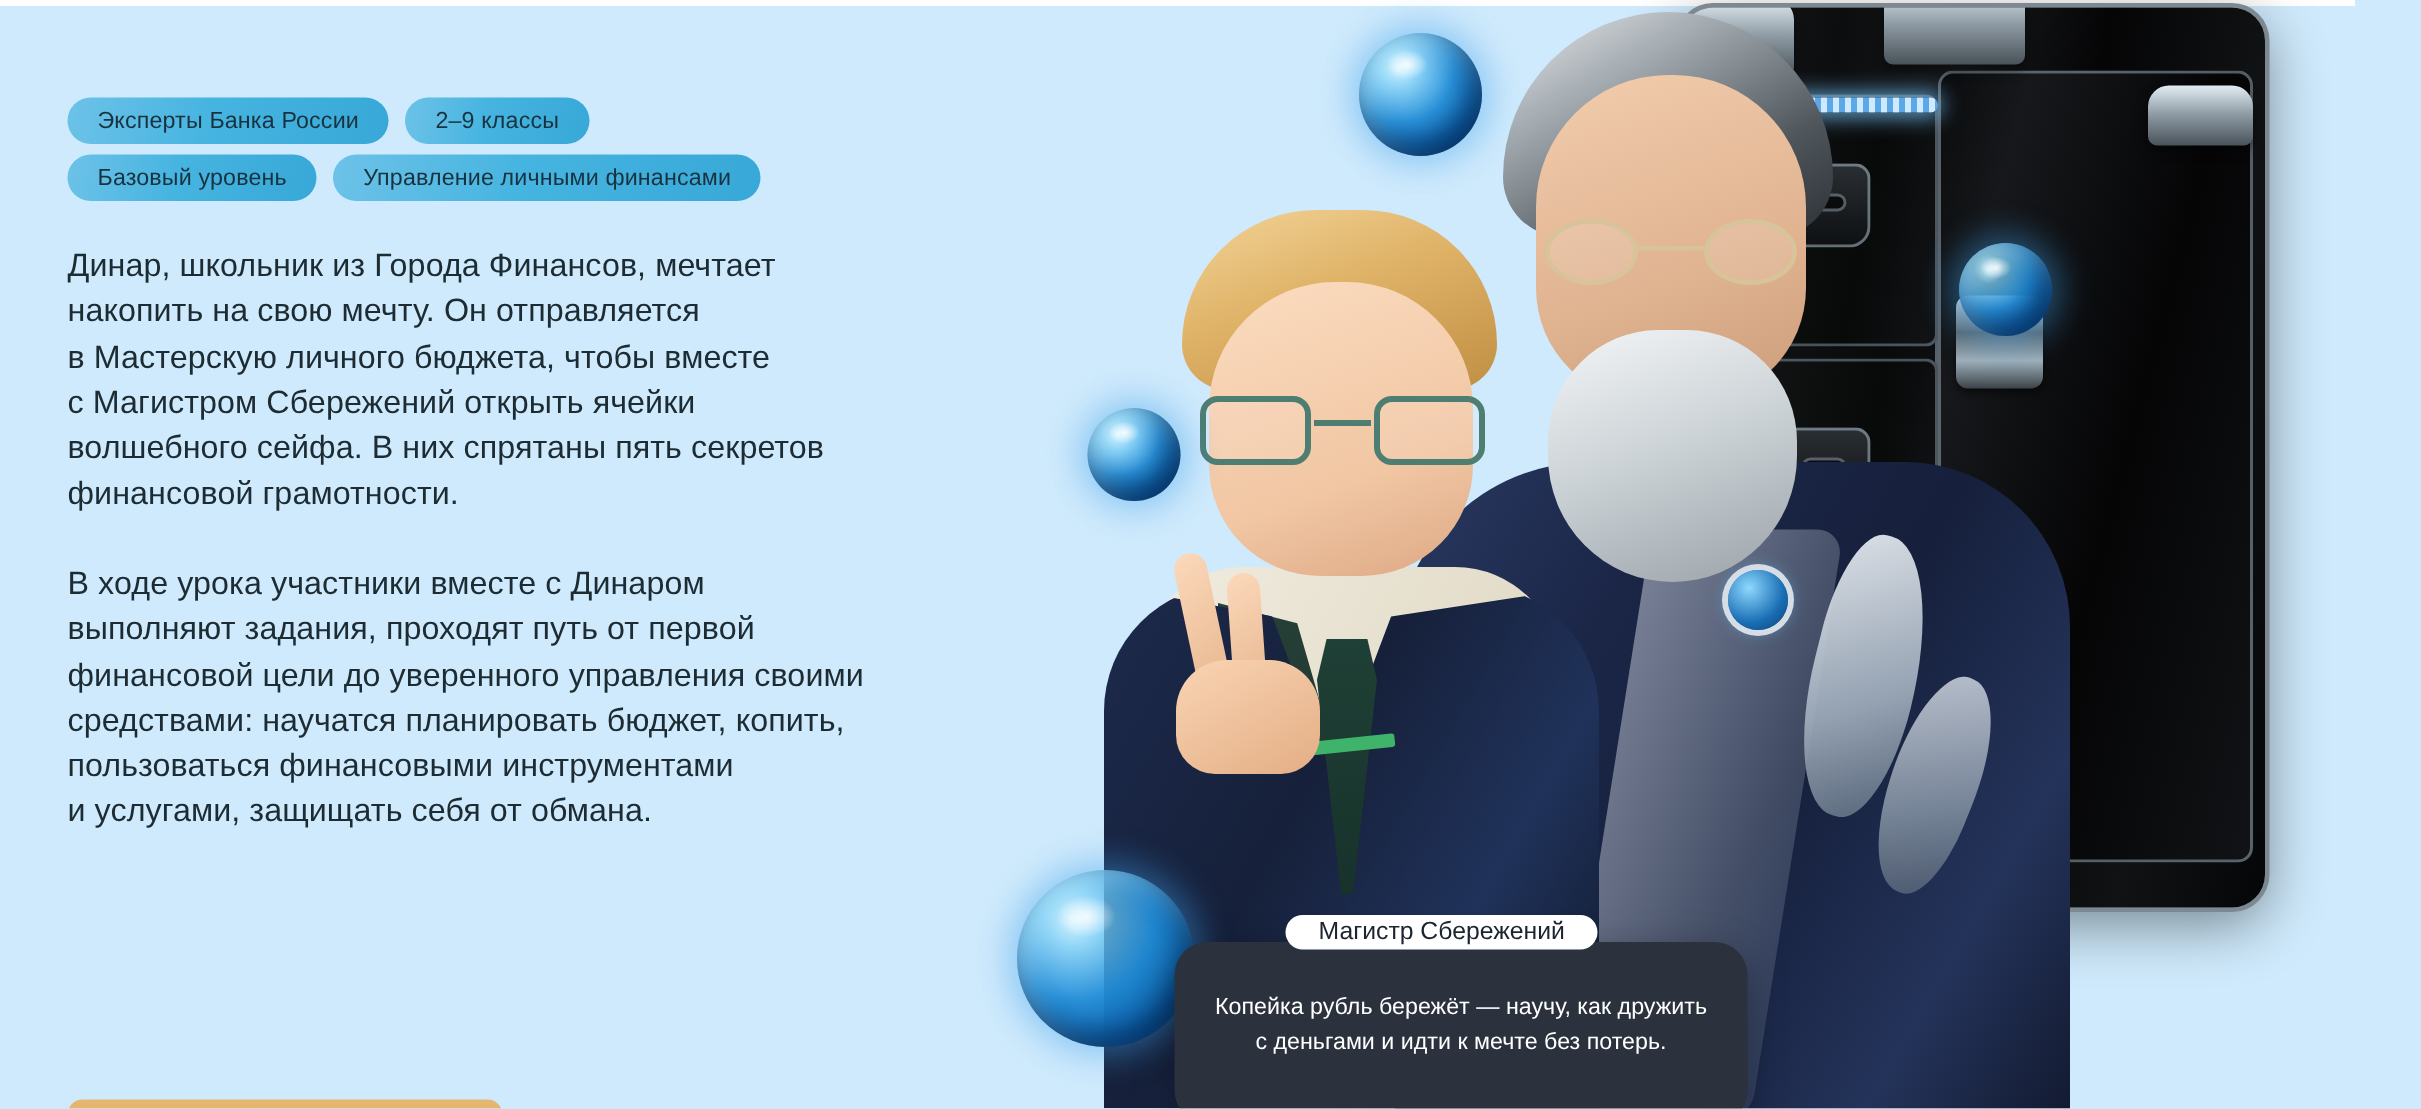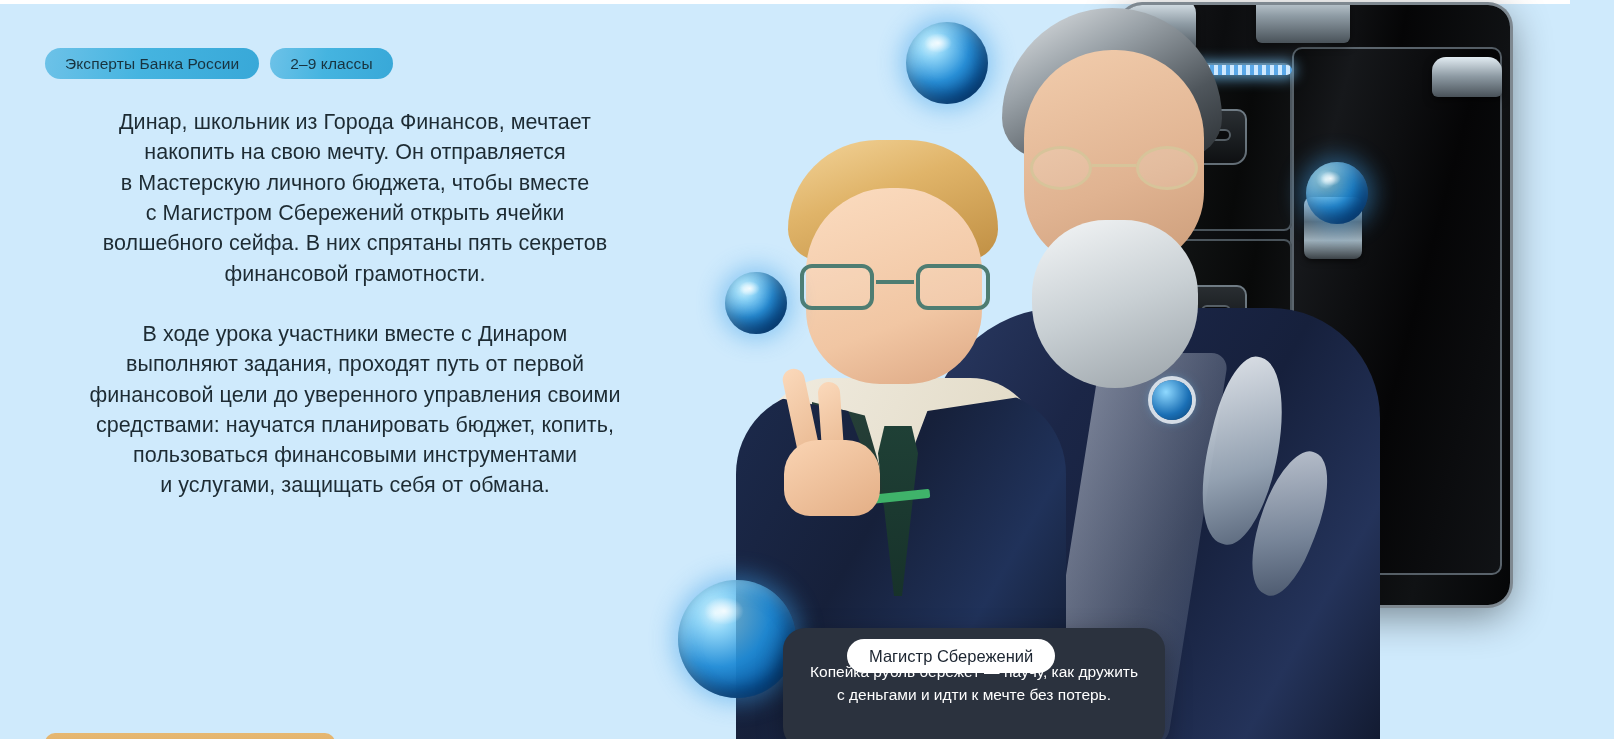--- a/index.html
+++ b/index.html
@@ -13,42 +13,42 @@
     background:#cfeafc; overflow:hidden;
   }
   
   .top-strip{
     position:absolute; left:0; top:0; width:1570px; height:4px;
     background:#ffffff;
   }
 
   
   .left-col{
-    position:absolute; left:45px; top:48px; width:620px; z-index:40;
+    position:absolute; left:45px; top:65px; width:620px; z-index:40;
   }
   .tag-row{ display:flex; gap:11px; margin-bottom:7px; }
   .tag{
     display:inline-flex; align-items:center; justify-content:center;
     height:31px; padding:0 20px;
     border-radius:16px;
     background:linear-gradient(100deg,#6dc2e8 0%,#45b4e0 45%,#38a8d8 100%);
     color:#18333f;
     font-size:15.5px; letter-spacing:.1px; white-space:nowrap;
   }
   h1.title{
     margin-top:33px;
     font-size:38px; line-height:1.17; font-weight:600;
     letter-spacing:.2px;
     color:#1d2b33; text-transform:uppercase;
     white-space:pre-line;
   }
   .para{
     margin-top:28px;
     font-size:21.5px; line-height:1.41; color:#1d2b33;
-    white-space:pre-line; letter-spacing:.05px;text-align:center;
+    white-space:pre-line; letter-spacing:.05px;
   }
   .para.second{ margin-top:30px; }
 
   .cta-button{
     position:absolute; left:45px; top:733px;
     width:290px; height:52px;
     border:none; border-radius:10px;
     background:linear-gradient(180deg,#e6b771 0%,#d9a257 100%);
     color:#2a2118; font-size:17px; cursor:pointer;
   }
@@ -245,27 +245,26 @@
   .f2{ left:44px; top:16px; width:22px; height:78px; transform:rotate(-4deg); }
   .palm{
     position:absolute; left:8px; top:74px; width:96px; height:76px;
     border-radius:34px 34px 26px 26px;
     background:linear-gradient(150deg,#fad4b3,#e3ae85);
   }
 
   
   .speech-wrap{ position:absolute; left:783px; top:610px; z-index:50; }
   .speaker-badge{
-    position:absolute; left:64px; top:0;
-    height:34px; padding:0 22px;
+    position:absolute; left:74px; top:0;
+    height:23px; padding:0 22px;
     display:flex; align-items:center; justify-content:center;
     background:#ffffff; border-radius:18px;
     color:#1b2430; font-size:16.5px; white-space:nowrap;
     z-index:2;
-    margin-top:29px;
   }
   .bubble{
     position:absolute; left:0; top:18px;
     width:382px; min-height:121px;
     background:#2b323e; border-radius:22px;
     padding:32px 20px 18px;
     color:#ffffff; text-align:center;
     font-size:15.5px; line-height:1.5; white-space:pre-line;
     box-shadow:0 8px 26px rgba(0,0,0,.35);
   }
@@ -345,20 +344,24 @@
 с деньгами и идти к мечте без потерь.</div>
   </div>
 
   <div class="left-col">
 
     <div class="tag-row">
       <span class="tag">Эксперты Банка России</span>
       <span class="tag">2–9 классы</span>
     </div>
 
+    <div class="tag-row">
+      <span class="tag">Базовый уровень</span>
+      <span class="tag">Управление личными финансами</span>
+    </div>
 
 
     <p class="para">Динар, школьник из Города Финансов, мечтает
 накопить на свою мечту. Он отправляется
 в Мастерскую личного бюджета, чтобы вместе
 с Магистром Сбережений открыть ячейки
 волшебного сейфа. В них спрятаны пять секретов
 финансовой грамотности.</p>
 
     <p class="para second">В ходе урока участники вместе с Динаром

